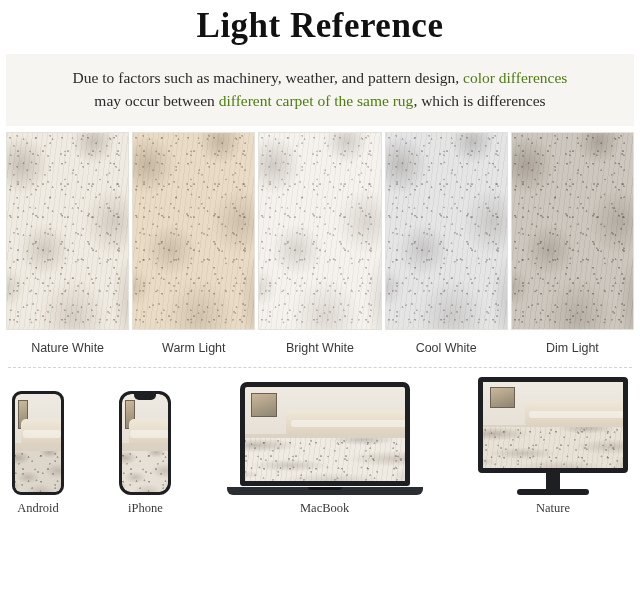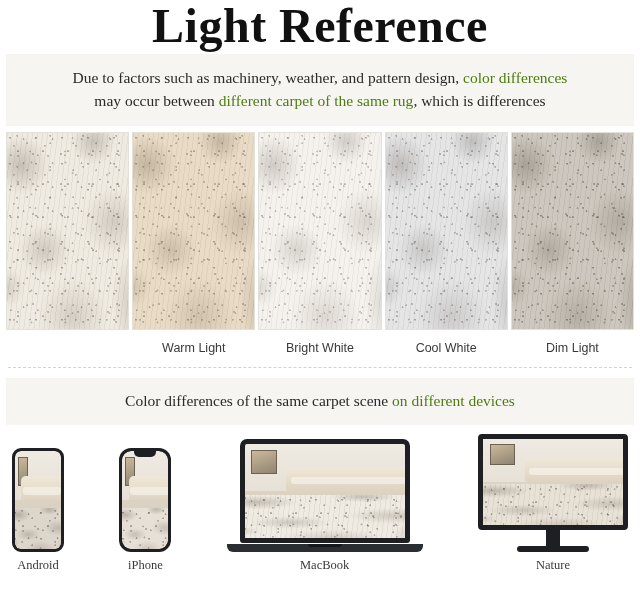--- a/index.html
+++ b/index.html
@@ -14,21 +14,21 @@
     width: 640px;
     height: 603px;
     position: relative;
     background: #fff;
   }
 
   
   .title {
     text-align: center;
     font-family: "Liberation Serif", serif;
-    font-size: 48px;
+    font-size: 35px;
     font-weight: 700;
     color: #111111;
     letter-spacing: 0.5px;
     padding-top: 4px;
     line-height: 44px;
   }
 
   
   .notice {
     margin: 6px 6px 0 6px;
@@ -279,20 +279,21 @@
     <div class="swatch-cell">
       <div class="swatch">
         <div class="rug">
           <div class="rug-base" style="background:#efe9e0"></div>
           <div class="rug-blotch"></div>
           <div class="rug-streaks"></div>
           <div class="rug-speck"></div>
           <div class="rug-tint" style="background:rgba(255,252,246,0.10)"></div>
         </div>
       </div>
+      <div class="swatch-label">Nature White</div>
     </div>
 
     <div class="swatch-cell">
       <div class="swatch">
         <div class="rug">
           <div class="rug-base" style="background:#ece2d3"></div>
           <div class="rug-blotch"></div>
           <div class="rug-streaks"></div>
           <div class="rug-speck"></div>
           <div class="rug-tint" style="background:rgba(226,186,132,0.16)"></div>
@@ -337,23 +338,20 @@
           <div class="rug-tint" style="background:rgba(70,64,56,0.14)"></div>
         </div>
       </div>
       <div class="swatch-label">Dim Light</div>
     </div>
 
   </div>
 
   <div class="divider"></div>
 
-  <div class="devices-band">
-    <span>Color differences of the same carpet scene </span><span class="hl">on different devices</span>
-  </div>
 
   <div class="devices-row">
 
     <div class="device-cell">
       <div class="phone">
         <div class="screen">
           <div class="scene">
             <div class="wall"></div>
             <div class="art"></div>
             <div class="sofa"></div>

